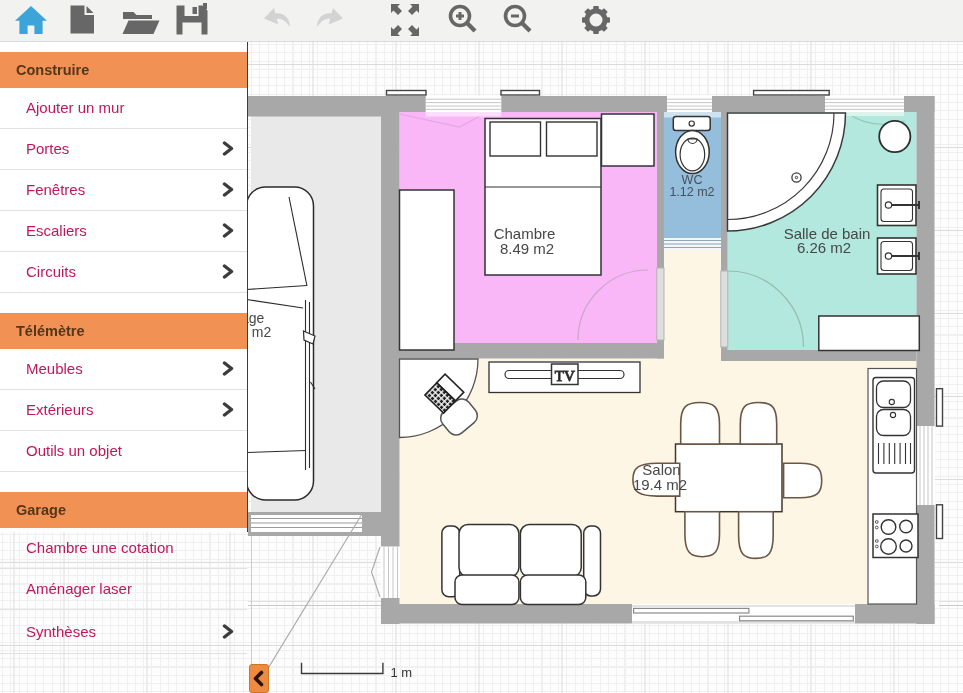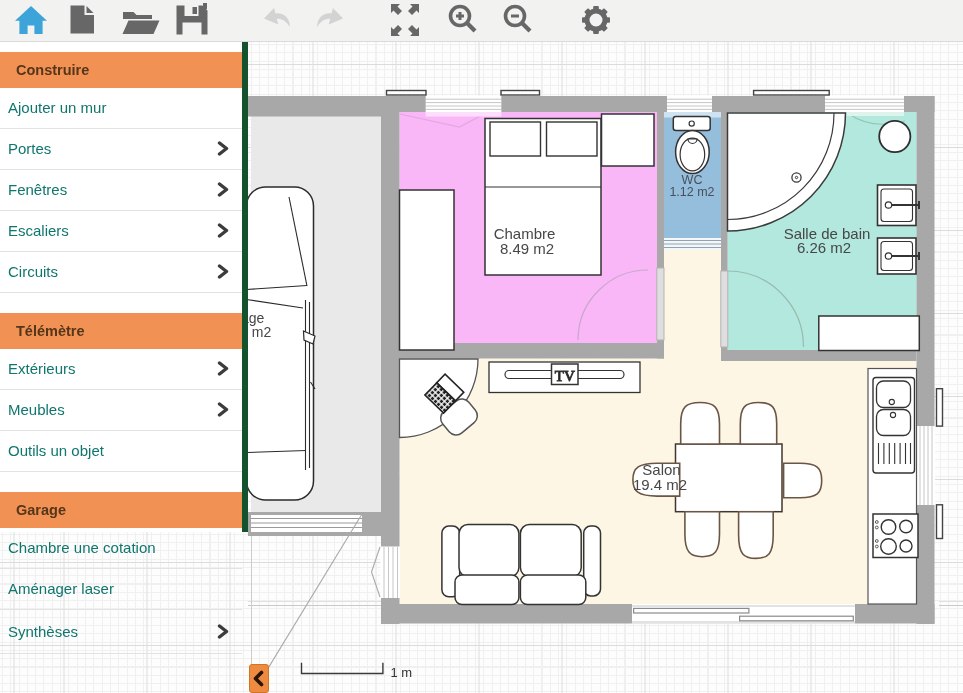--- a/index.html
+++ b/index.html
@@ -7,23 +7,23 @@
 #canvas{position:absolute;left:0;top:42px;width:963px;height:651px;background-color:#fdfdfd;
 background-image:
  repeating-linear-gradient(to right,#dcdcdc 0 1px,transparent 1px 83px),
  repeating-linear-gradient(to bottom,#dcdcdc 0 1px,transparent 1px 83px),
  repeating-linear-gradient(to right,#f0f0f0 0 1px,transparent 1px 8.3px),
  repeating-linear-gradient(to bottom,#f0f0f0 0 1px,transparent 1px 8.3px);
 background-position:63.5px 0,0 22px,2px 0,0 2px;}
 #plansvg{position:absolute;left:0;top:0;}
 #toolbar{position:absolute;left:0;top:0;width:963px;height:42px;background:#f2f2f1;border-bottom:1px solid #dadada;box-sizing:border-box;}
 #toolbar svg{position:absolute;top:0;}
-#sidebar{position:absolute;left:0;top:42px;width:248px;height:490px;background:#fff;border-right:6px solid #14532d;box-sizing:border-box;}
+#sidebar{position:absolute;left:0;top:42px;width:248px;height:490px;background:#fff;border-right:1px solid #14532d;box-sizing:border-box;}
 .shead{height:36px;line-height:36px;background:#f29154;color:#54361b;font-weight:bold;font-size:14.5px;padding-left:16px;}
-.srow{height:40px;line-height:40px;border-bottom:1px solid #e2e2e2;color:#0f766e;font-size:15px;padding-left:8px;position:relative;}
+.srow{height:40px;line-height:40px;border-bottom:1px solid #e2e2e2;color:#be185d;font-size:15px;padding-left:26px;position:relative;}
 .sgap{height:20px;}
 .chev{position:absolute;right:13px;top:12px;line-height:0;}
 #toggle{position:absolute;left:249px;top:664px;width:20px;height:29px;background:#ee8b41;border:1px solid #cf7526;box-sizing:border-box;border-radius:3px;}
 </style>
 </head>
 <body>
 
 <div id="canvas"></div>
 <svg id="plansvg" width="963" height="693" viewBox="0 0 963 693">
 <defs>
@@ -380,25 +380,25 @@
           <path d="M2.5 2 L9.5 7.5 L2.5 13" fill="none" stroke="#3c3c3c" stroke-width="3.4" stroke-linecap="round" stroke-linejoin="round"></path>
         </svg></span></div>
 
 <div class="srow">Circuits<span class="chev"><svg width="12" height="15" viewBox="0 0 12 15">
           <path d="M2.5 2 L9.5 7.5 L2.5 13" fill="none" stroke="#3c3c3c" stroke-width="3.4" stroke-linecap="round" stroke-linejoin="round"></path>
         </svg></span></div>
 <div class="sgap"></div>
 
 <div class="shead">Télémètre</div>
 
+<div class="srow">Meubles<span class="chev"><svg width="12" height="15" viewBox="0 0 12 15">
+          <path d="M2.5 2 L9.5 7.5 L2.5 13" fill="none" stroke="#3c3c3c" stroke-width="3.4" stroke-linecap="round" stroke-linejoin="round"></path>
+        </svg></span></div>
+
 <div class="srow">Extérieurs<span class="chev"><svg width="12" height="15" viewBox="0 0 12 15">
-          <path d="M2.5 2 L9.5 7.5 L2.5 13" fill="none" stroke="#3c3c3c" stroke-width="3.4" stroke-linecap="round" stroke-linejoin="round"></path>
-        </svg></span></div>
-
-<div class="srow">Meubles<span class="chev"><svg width="12" height="15" viewBox="0 0 12 15">
           <path d="M2.5 2 L9.5 7.5 L2.5 13" fill="none" stroke="#3c3c3c" stroke-width="3.4" stroke-linecap="round" stroke-linejoin="round"></path>
         </svg></span></div>
 
 <div class="srow">Outils un objet</div>
 <div class="sgap" style="height:20px"></div>
 
 <div class="shead">Garage</div>
 
 <div class="srow">Chambre une cotation</div>
 

